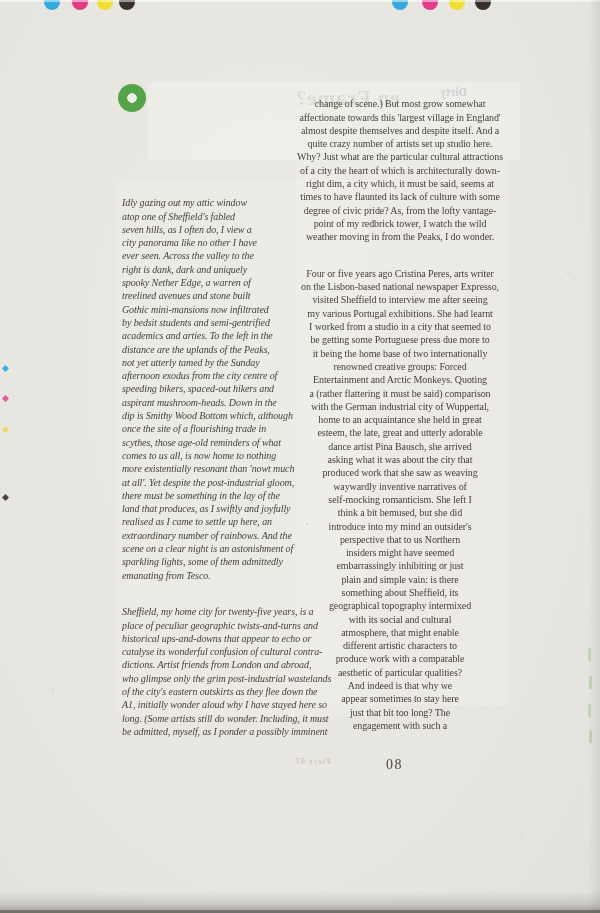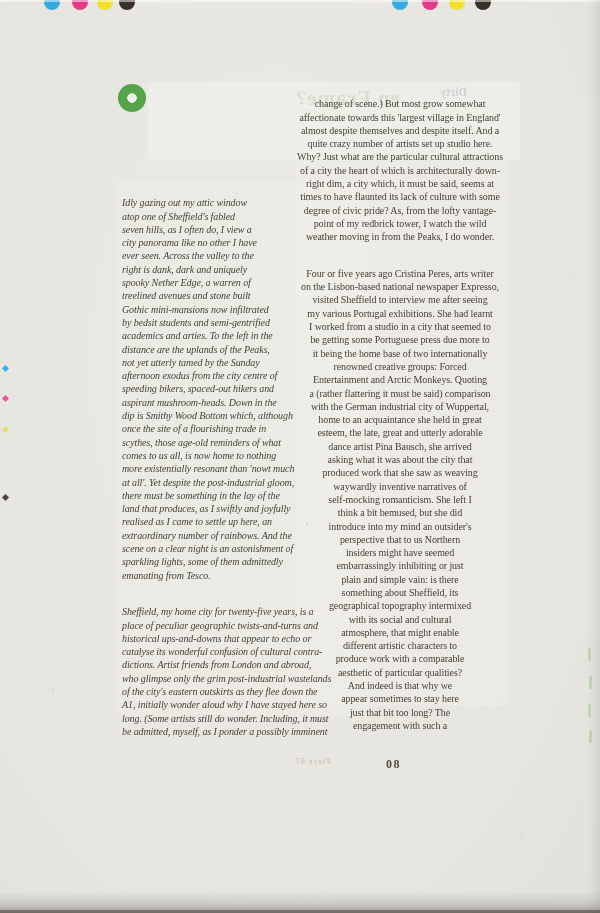--- a/index.html
+++ b/index.html
@@ -33,21 +33,21 @@
   .paper-specks{position:absolute;left:427px;top:117px;width:2px;height:2px;background:rgba(60,55,45,0.18);border-radius:50%;
     box-shadow:-241px 160px 0 rgba(60,55,45,0.14), 140px 155px 0 rgba(60,55,45,0.12),
                -121px 406px 0 rgba(60,55,45,0.14), -375px 572px 0 rgba(60,55,45,0.12),
                94px 716px 0 rgba(60,55,45,0.10), -8px 530px 0 rgba(60,55,45,0.10);}
   
   .col{position:absolute;white-space:pre-line;color:#474238;font-size:10px;
        line-height:13.3px;letter-spacing:-0.1px;}
   .col p{margin:0 0 10px 0;}
   .left-col{left:122px;top:183px;width:272px;text-align:left;font-style:italic;}
   .right-col{left:275px;top:84px;width:250px;text-align:center;}
-  .page-number{position:absolute;left:386px;top:757px;font-size:12px;font-weight:bold;
+  .page-number{position:absolute;left:386px;top:757px;font-size:14px;font-weight:normal;
        letter-spacing:1.5px;color:#4e4a42;}
   
   .edge-bottom{position:absolute;left:0;bottom:0;width:600px;height:22px;
        background:linear-gradient(to bottom, rgba(80,78,72,0) 0%, rgba(80,78,72,0.18) 60%, rgba(60,58,52,0.42) 100%);}
   .edge-bottom-line{position:absolute;left:0;bottom:0;width:600px;height:3px;background:rgba(55,52,46,0.45);}
   .edge-right{position:absolute;right:0;top:0;width:12px;height:913px;
        background:linear-gradient(to right, rgba(70,68,62,0) 0%, rgba(70,68,62,0.10) 100%);}
   .edge-top{position:absolute;left:0;top:0;width:600px;height:2px;background:rgba(255,255,255,0.5);}
 </style>
 </head>

